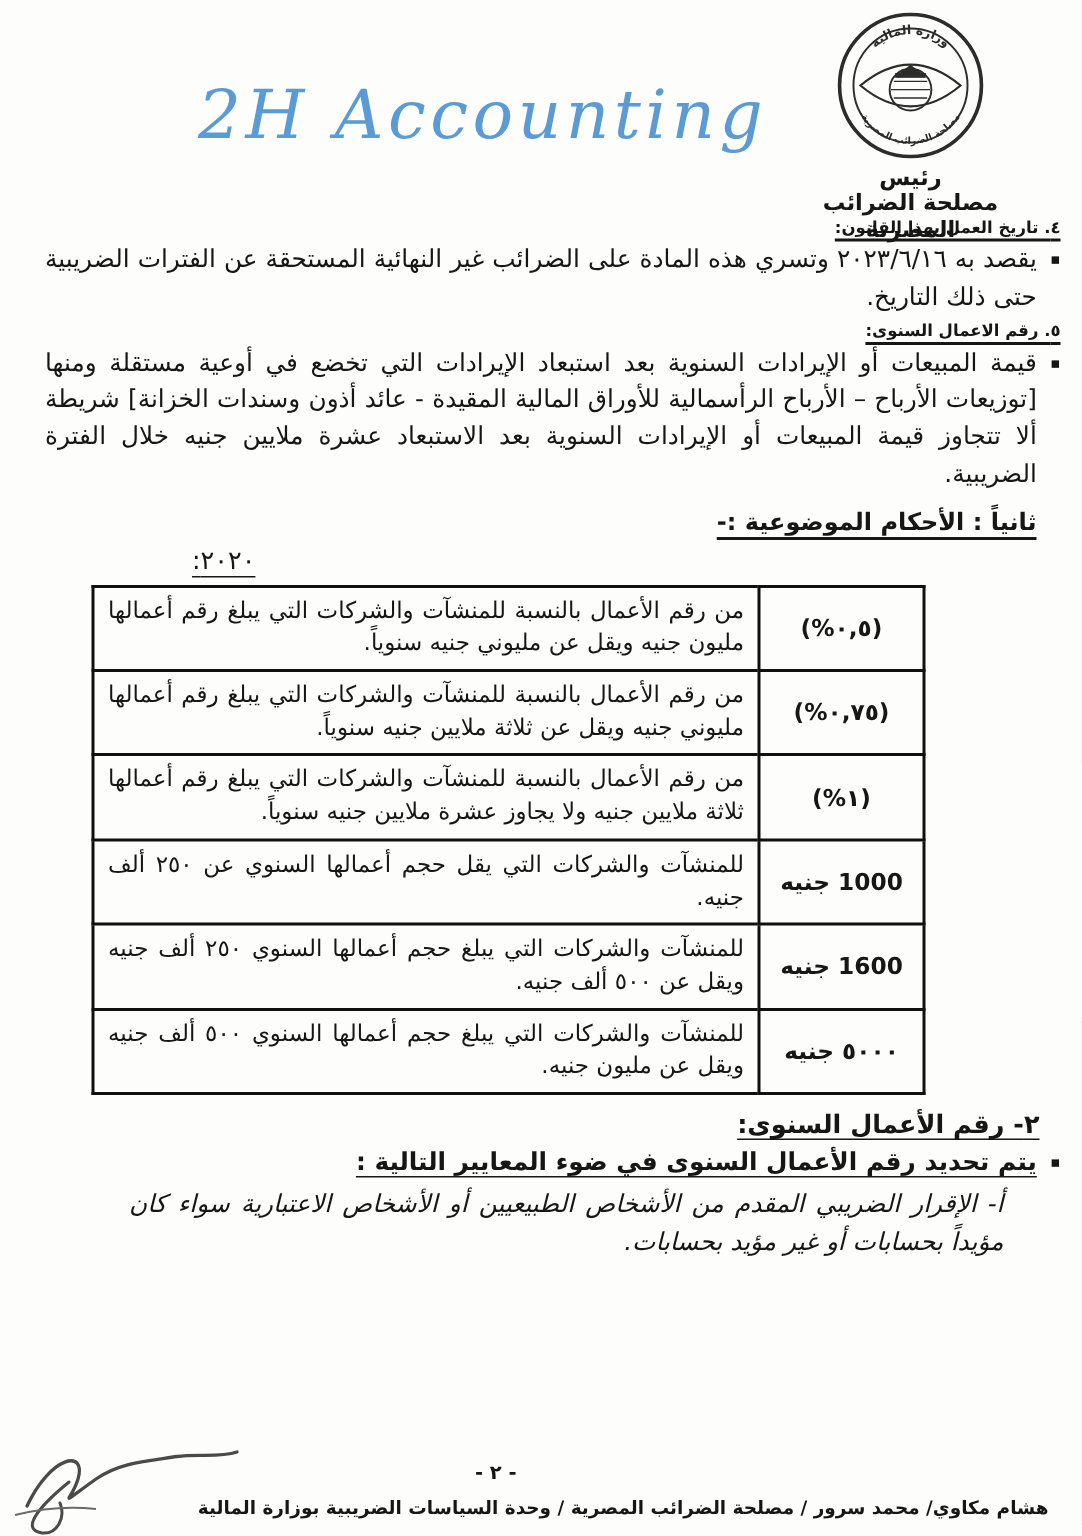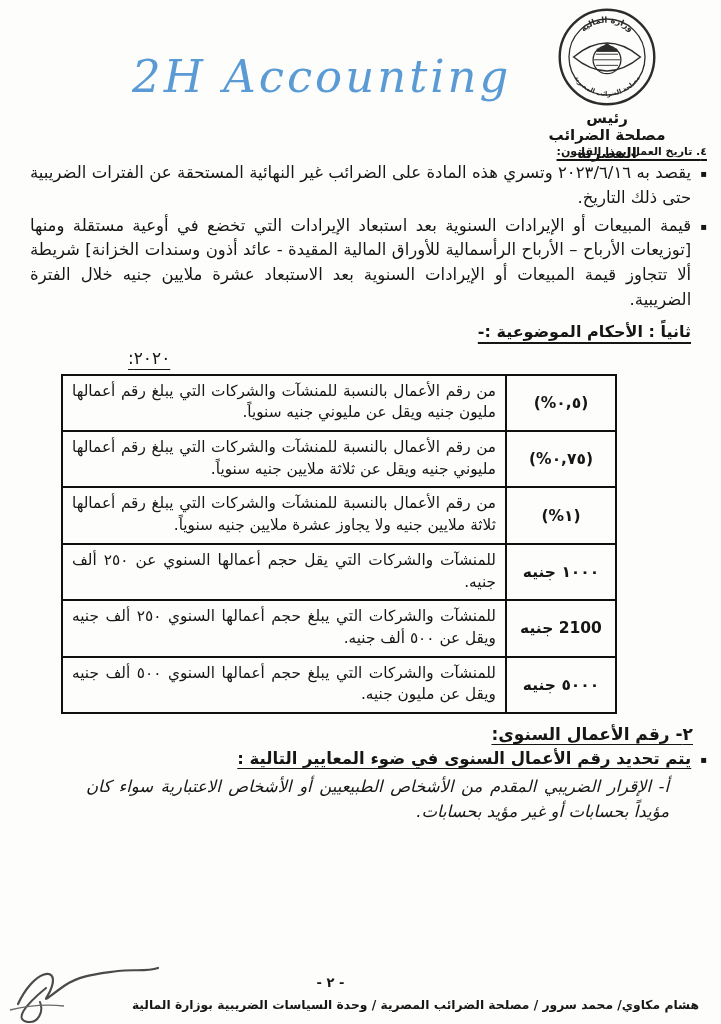--- a/index.html
+++ b/index.html
@@ -97,20 +97,21 @@
   </div>
 
   <div class="content">
 
     <div class="sec-heading">٤. تاريخ العمل بهذا القانون:</div>
     <div class="bullet-row">
       <span class="bullet-marker">▪</span>
       <p class="bullet-text" style="margin:0">يقصد به ٢٠٢٣/٦/١٦ وتسري هذه المادة على الضرائب غير النهائية المستحقة عن الفترات الضريبية حتى ذلك التاريخ.</p>
     </div>
 
+    <div class="sec-heading">٥. رقم الاعمال السنوى:</div>
     <div class="bullet-row">
       <span class="bullet-marker">▪</span>
       <p class="bullet-text" style="margin:0">قيمة المبيعات أو الإيرادات السنوية بعد استبعاد الإيرادات التي تخضع في أوعية مستقلة ومنها [توزيعات الأرباح – الأرباح الرأسمالية للأوراق المالية المقيدة - عائد أذون وسندات الخزانة] شريطة ألا تتجاوز قيمة المبيعات أو الإيرادات السنوية بعد الاستبعاد عشرة ملايين جنيه خلال الفترة الضريبية.</p>
     </div>
 
     <div class="part-heading">ثانياً : الأحكام الموضوعية :-</div>
 
     <div class="year-line">٢٠٢٠:</div>
 
     <table class="rates">
@@ -125,26 +126,26 @@
           <span dir="ltr">(%٠,٧٥)</span></td>
         <td class="desc">من رقم الأعمال بالنسبة للمنشآت والشركات التي يبلغ رقم أعمالها مليوني جنيه ويقل عن ثلاثة ملايين جنيه سنوياً.</td>
       </tr>
       <tr>
         <td class="val">
           <span dir="ltr">(%١)</span></td>
         <td class="desc">من رقم الأعمال بالنسبة للمنشآت والشركات التي يبلغ رقم أعمالها ثلاثة ملايين جنيه ولا يجاوز عشرة ملايين جنيه سنوياً.</td>
       </tr>
       <tr>
         <td class="val">
-          <span dir="rtl">١٠٠٠ جنيه</span></td>
+          <span dir="rtl">1000 جنيه</span></td>
         <td class="desc">للمنشآت والشركات التي يقل حجم أعمالها السنوي عن ٢٥٠ ألف جنيه.</td>
       </tr>
       <tr>
         <td class="val">
-          <span dir="rtl">2100 جنيه</span></td>
+          <span dir="rtl">1600 جنيه</span></td>
         <td class="desc">للمنشآت والشركات التي يبلغ حجم أعمالها السنوي ٢٥٠ ألف جنيه ويقل عن ٥٠٠ ألف جنيه.</td>
       </tr>
       <tr>
         <td class="val">
           <span dir="rtl">٥٠٠٠ جنيه</span></td>
         <td class="desc">للمنشآت والشركات التي يبلغ حجم أعمالها السنوي ٥٠٠ ألف جنيه ويقل عن مليون جنيه.</td>
       </tr>
     </tbody>
       </table>
 

